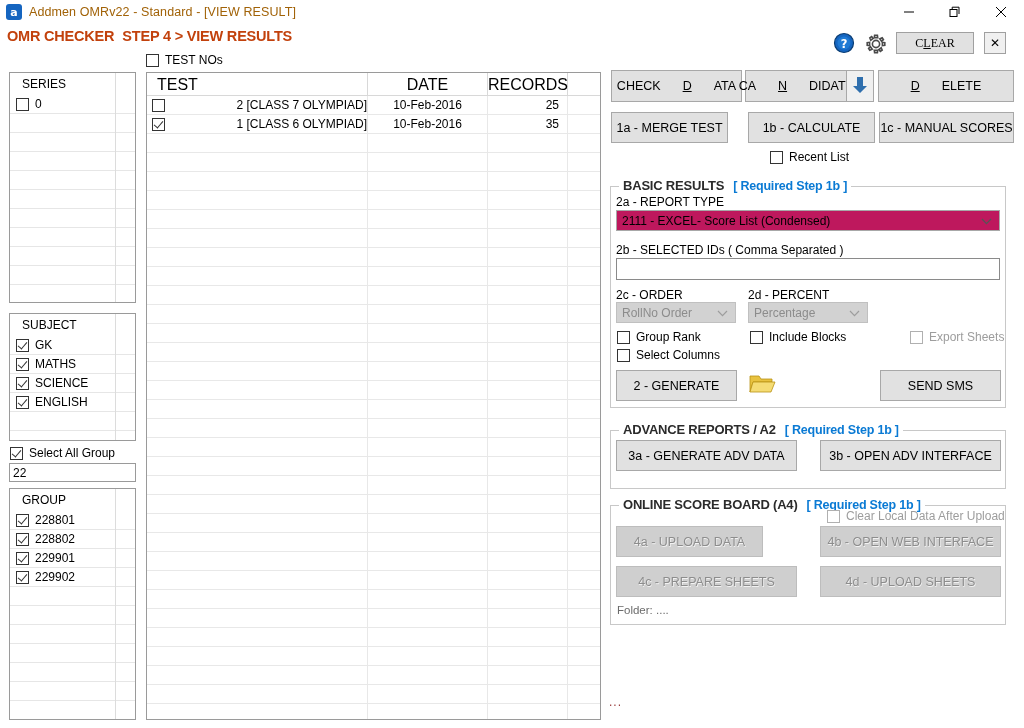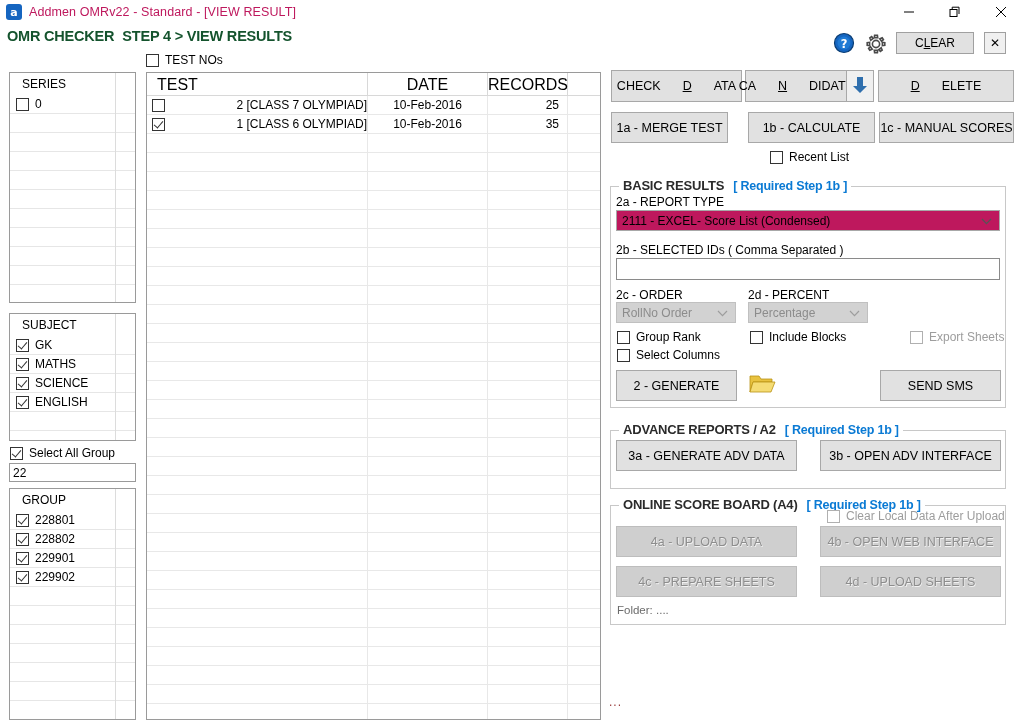--- a/index.html
+++ b/index.html
@@ -21,50 +21,50 @@
     display:flex; align-items:center;
   }
   .app-icon {
     width:16px; height:16px; margin-left:6px; margin-right:7px;
     background:#1565c0; border-radius:3px;
     color:#fff; font-size:11px; font-weight:bold;
     display:flex; align-items:center; justify-content:center;
     font-family:"DejaVu Sans", sans-serif;
     line-height:1;
   }
-  .title-text { font-size:12.5px; color:#be185d; letter-spacing:0.1px; }
+  .title-text { font-size:12.5px; color:#a16207; letter-spacing:0.1px; }
   .win-btns { position:absolute; right:0; top:0; height:24px; display:flex; }
   .win-btn {
     width:46px; height:24px; display:flex; align-items:center; justify-content:center;
     font-size:13px; color:#000; background:transparent; border:none;
     font-family:"DejaVu Sans", sans-serif;
   }
   .win-btn svg { display:block; }
 
   
   .header-bar { position:absolute; left:0; top:24px; width:1024px; height:26px; }
   .hdr-title {
     position:absolute; left:7px; top:28px;
     font-family:"Liberation Sans", sans-serif;
-    font-weight:bold; font-size:14.5px; color:#14532d;
+    font-weight:bold; font-size:14.5px; color:#c2410c;
     letter-spacing:-0.2px;
     white-space:nowrap;
   }
   .hdr-title .sp { display:inline-block; width:8px; }
 
   .help-icon {
     position:absolute; left:833px; top:32px; width:22px; height:22px;
     cursor:pointer;
   }
   .gear-icon { position:absolute; left:864px; top:32px; width:24px; height:24px; }
   .btn-clear {
     position:absolute; left:896px; top:32px; width:78px; height:22px;
     background:#e1e1e1; border:1px solid #a0a0a0;
     font-size:12px; color:#000; text-align:center; line-height:20px;
-    font-family:Liberation Sans, sans-serif;
+    font-family:Liberation Serif, serif;
   }
   .btn-clear u { text-decoration:underline; }
   .btn-x {
     position:absolute; left:984px; top:32px; width:22px; height:22px;
     background:#f0f0f0; border:1px solid #a0a0a0;
     font-size:12px; color:#000; text-align:center; line-height:20px;
   }
 
   
   .cb {
@@ -213,21 +213,21 @@
   #cb-export      { position:absolute; left:882px; top:330px;margin-left:28px; }
 
   #btn-generate { left:616px; top:370px; width:121px; height:31px; }
   #folder-icon  { position:absolute; left:748px; top:371px; width:30px; height:26px; }
   #btn-sendsms  { left:880px; top:370px; width:121px; height:31px; }
 
   #btn-adv-gen  { left:616px; top:440px; width:181px; height:31px; }
   #btn-adv-open { left:820px; top:440px; width:181px; height:31px; }
 
   #cb-clear-local { position:absolute; left:827px; top:509px; }
-  #btn-4a { left:616px; top:526px; width:181px; height:31px; }
+  #btn-4a { left:616px; top:526px; width:147px; height:31px; }
   #btn-4b { left:820px; top:526px; width:181px; height:31px; }
   #btn-4c { left:616px; top:566px; width:181px; height:31px; }
   #btn-4d { left:820px; top:566px; width:181px; height:31px; }
   #folder-label { position:absolute; left:617px; top:604px; font-size:11.5px; color:#6b6b6b; }
 
   #ellipsis { position:absolute; left:609px; top:695px; font-size:12px; color:#9a3b3b; letter-spacing:1px; }
 </style>
 </head>
 <body>
 

